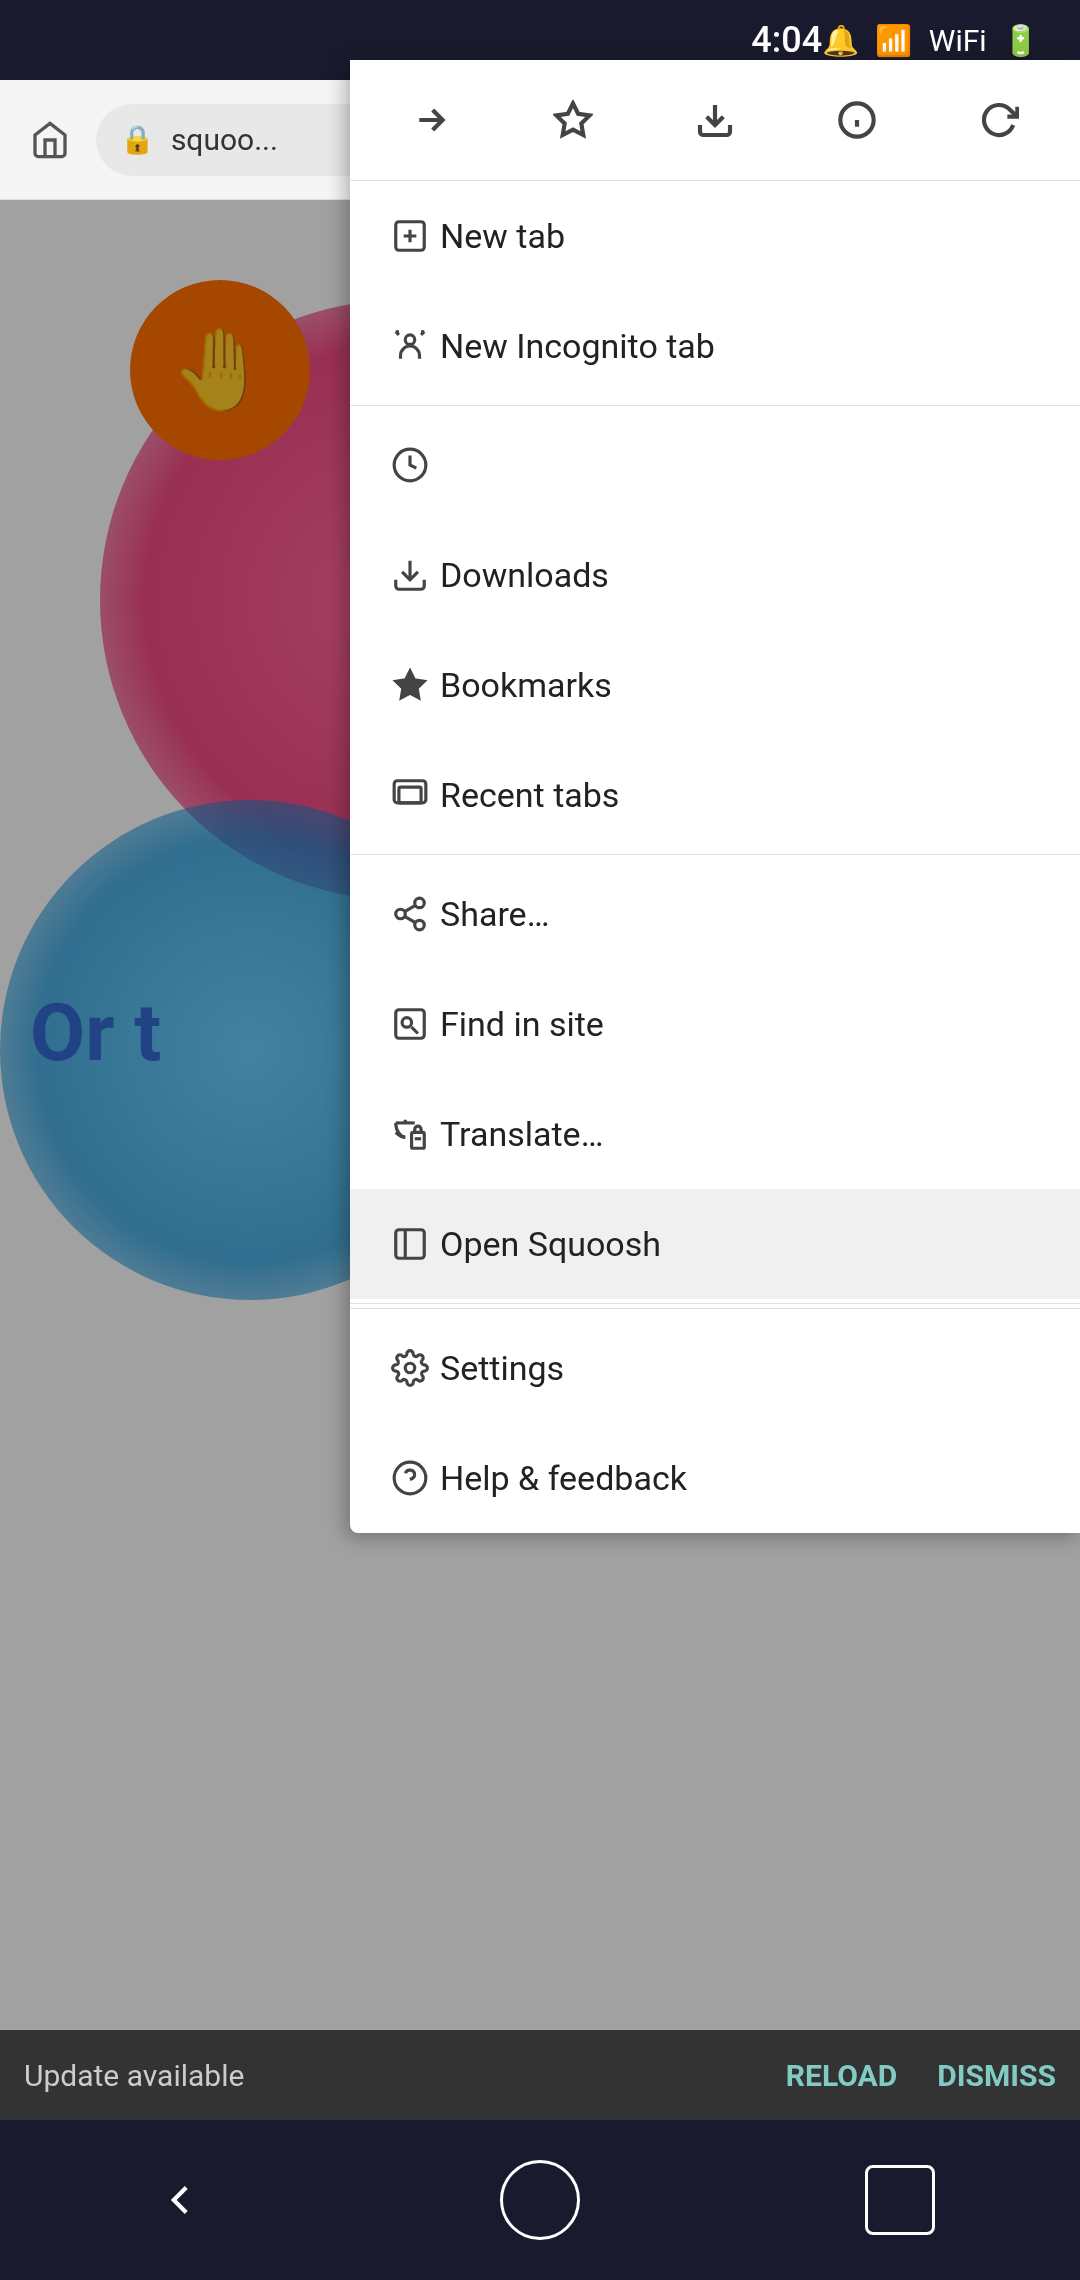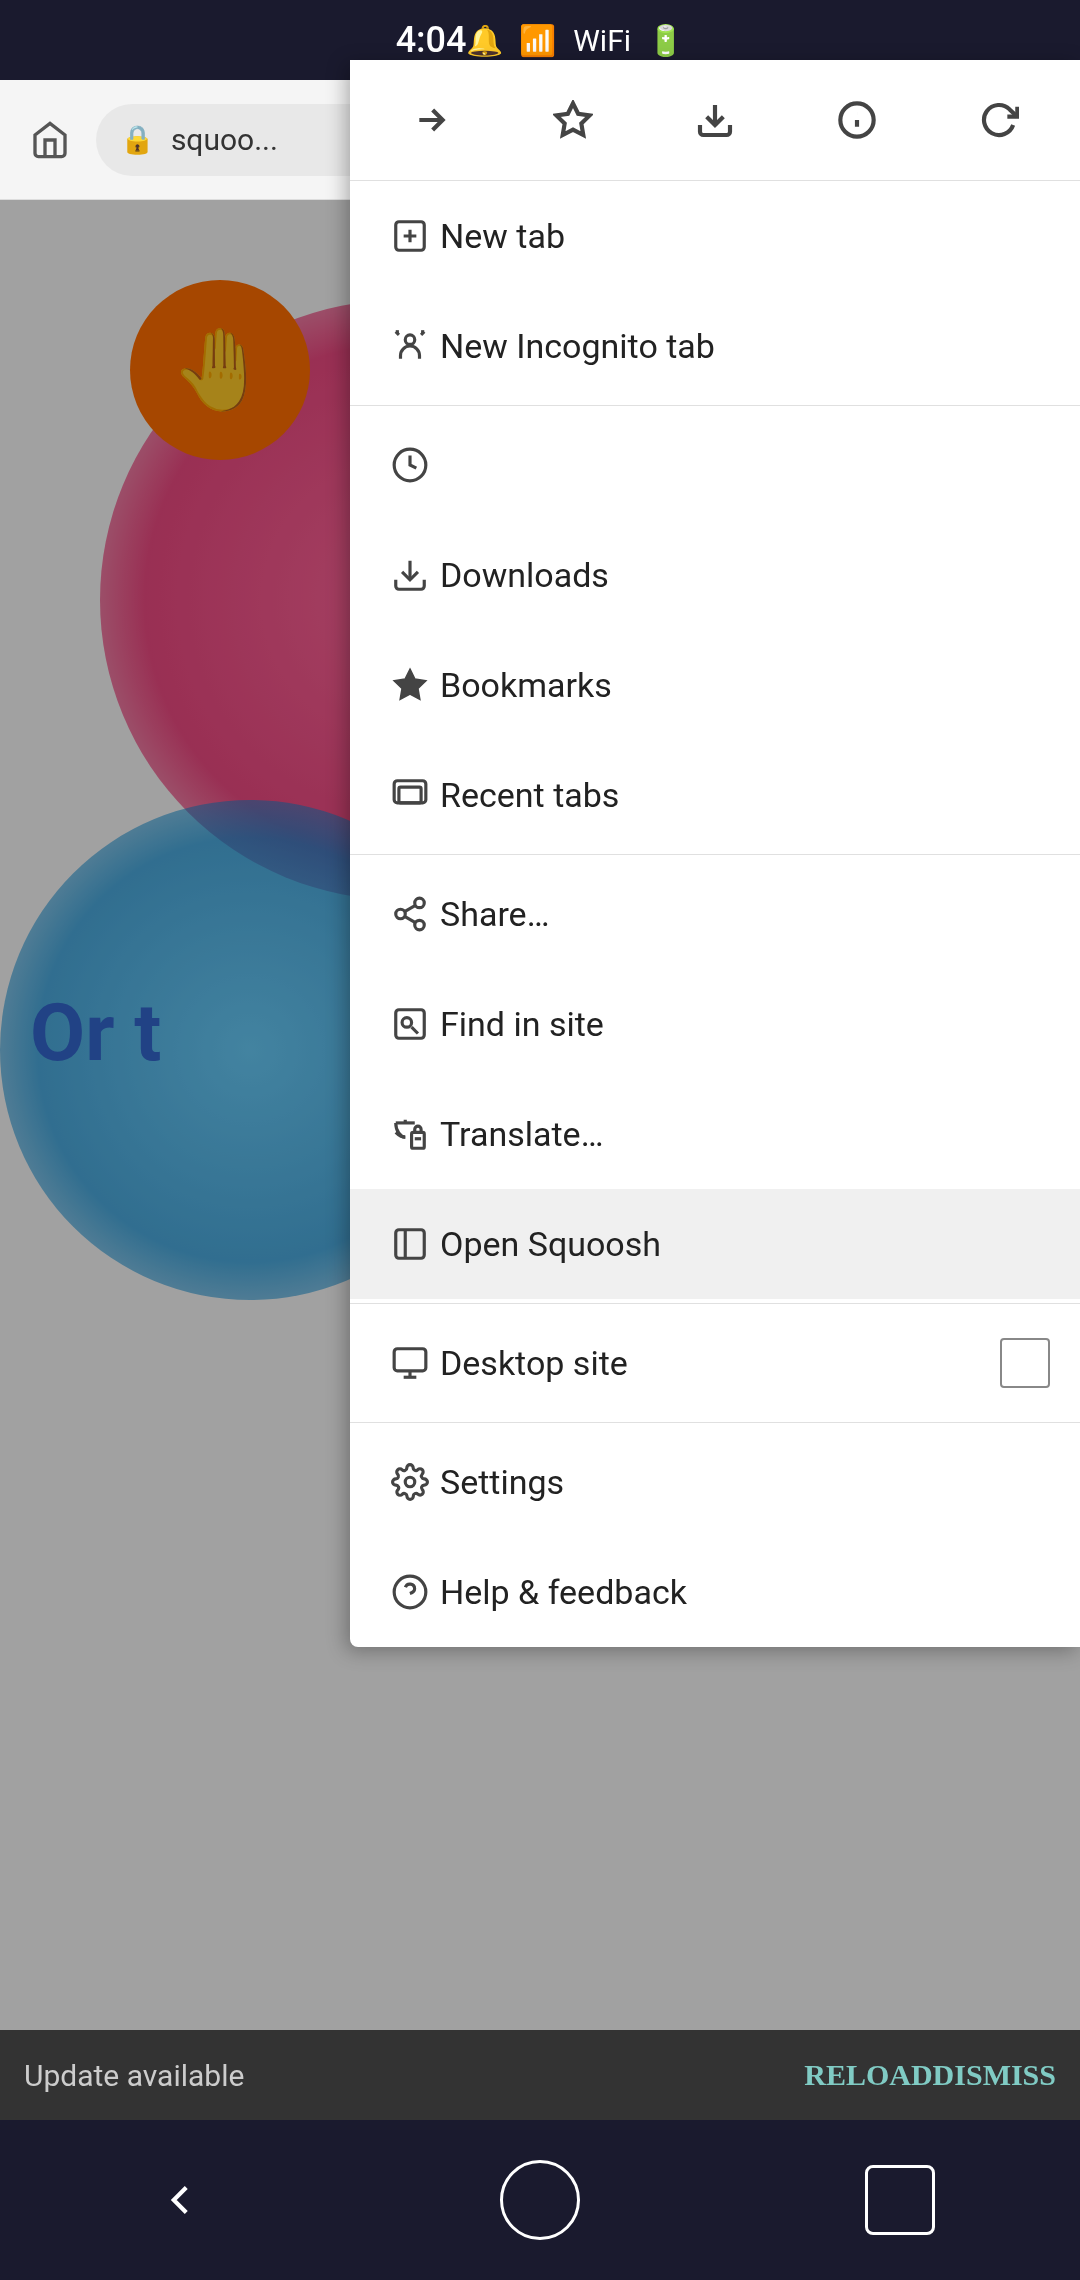--- a/index.html
+++ b/index.html
@@ -14,21 +14,21 @@
       overflow: hidden;
     }
 
     
     .status-bar {
       width: 100%;
       height: 80px;
       background: #1a1a2e;
       display: flex;
       align-items: center;
-      justify-content: center;
+      justify-content: flex-end;
       padding: 0 40px;
       position: absolute;
       top: 0;
       left: 0;
       z-index: 10;
     }
     .status-time {
       color: white;
       font-size: 36px;
       font-weight: 500;
@@ -241,21 +241,21 @@
       justify-content: space-between;
       padding: 0 24px;
       z-index: 30;
     }
     .update-text {
       color: #ccc;
       font-size: 30px;
     }
     .update-actions {
       display: flex;
-      font-family: Liberation Serif, serif;
+      gap: 40px;
     }
     .update-btn {
       color: #80cbc4;
       font-size: 30px;
       font-weight: bold;
       cursor: pointer;
       text-transform: uppercase;
     }
 
     
@@ -471,31 +471,20 @@
       <div class="menu-item highlighted">
         <div class="menu-item-icon">
           <svg width="38" height="38" viewBox="0 0 24 24" fill="none" stroke="#444" stroke-width="2">
             <rect x="3" y="3" width="18" height="18" rx="2"></rect>
             <polyline points="9 3 9 21"></polyline>
           </svg>
         </div>
         <span class="menu-item-label">Open Squoosh</span>
       </div>
       <div class="menu-divider"></div>
-      <div class="menu-item">
-        <div class="menu-item-icon">
-          <svg width="38" height="38" viewBox="0 0 24 24" fill="none" stroke="#444" stroke-width="2">
-            <rect x="2" y="3" width="20" height="14" rx="2"></rect>
-            <line x1="8" y1="21" x2="16" y2="21"></line>
-            <line x1="12" y1="17" x2="12" y2="21"></line>
-          </svg>
-        </div>
-        <span class="menu-item-label">Desktop site</span>
-        <div class="menu-item-checkbox"></div>
-      </div>
       <div class="menu-divider"></div>
       <div class="menu-item">
         <div class="menu-item-icon">
           <svg width="38" height="38" viewBox="0 0 24 24" fill="none" stroke="#444" stroke-width="2">
             <circle cx="12" cy="12" r="3"></circle>
             <path d="M19.4 15a1.65 1.65 0 00.33 1.82l.06.06a2 2 0 010 2.83 2 2 0 01-2.83 0l-.06-.06a1.65 1.65 0 00-1.82-.33 1.65 1.65 0 00-1 1.51V21a2 2 0 01-4 0v-.09A1.65 1.65 0 009 19.4a1.65 1.65 0 00-1.82.33l-.06.06a2 2 0 01-2.83-2.83l.06-.06A1.65 1.65 0 004.68 15a1.65 1.65 0 00-1.51-1H3a2 2 0 010-4h.09A1.65 1.65 0 004.6 9a1.65 1.65 0 00-.33-1.82l-.06-.06a2 2 0 012.83-2.83l.06.06A1.65 1.65 0 009 4.68a1.65 1.65 0 001-1.51V3a2 2 0 014 0v.09a1.65 1.65 0 001 1.51 1.65 1.65 0 001.82-.33l.06-.06a2 2 0 012.83 2.83l-.06.06A1.65 1.65 0 0019.4 9a1.65 1.65 0 001.51 1H21a2 2 0 010 4h-.09a1.65 1.65 0 00-1.51 1z"></path>
           </svg>
         </div>
         <span class="menu-item-label">Settings</span>
       </div>

